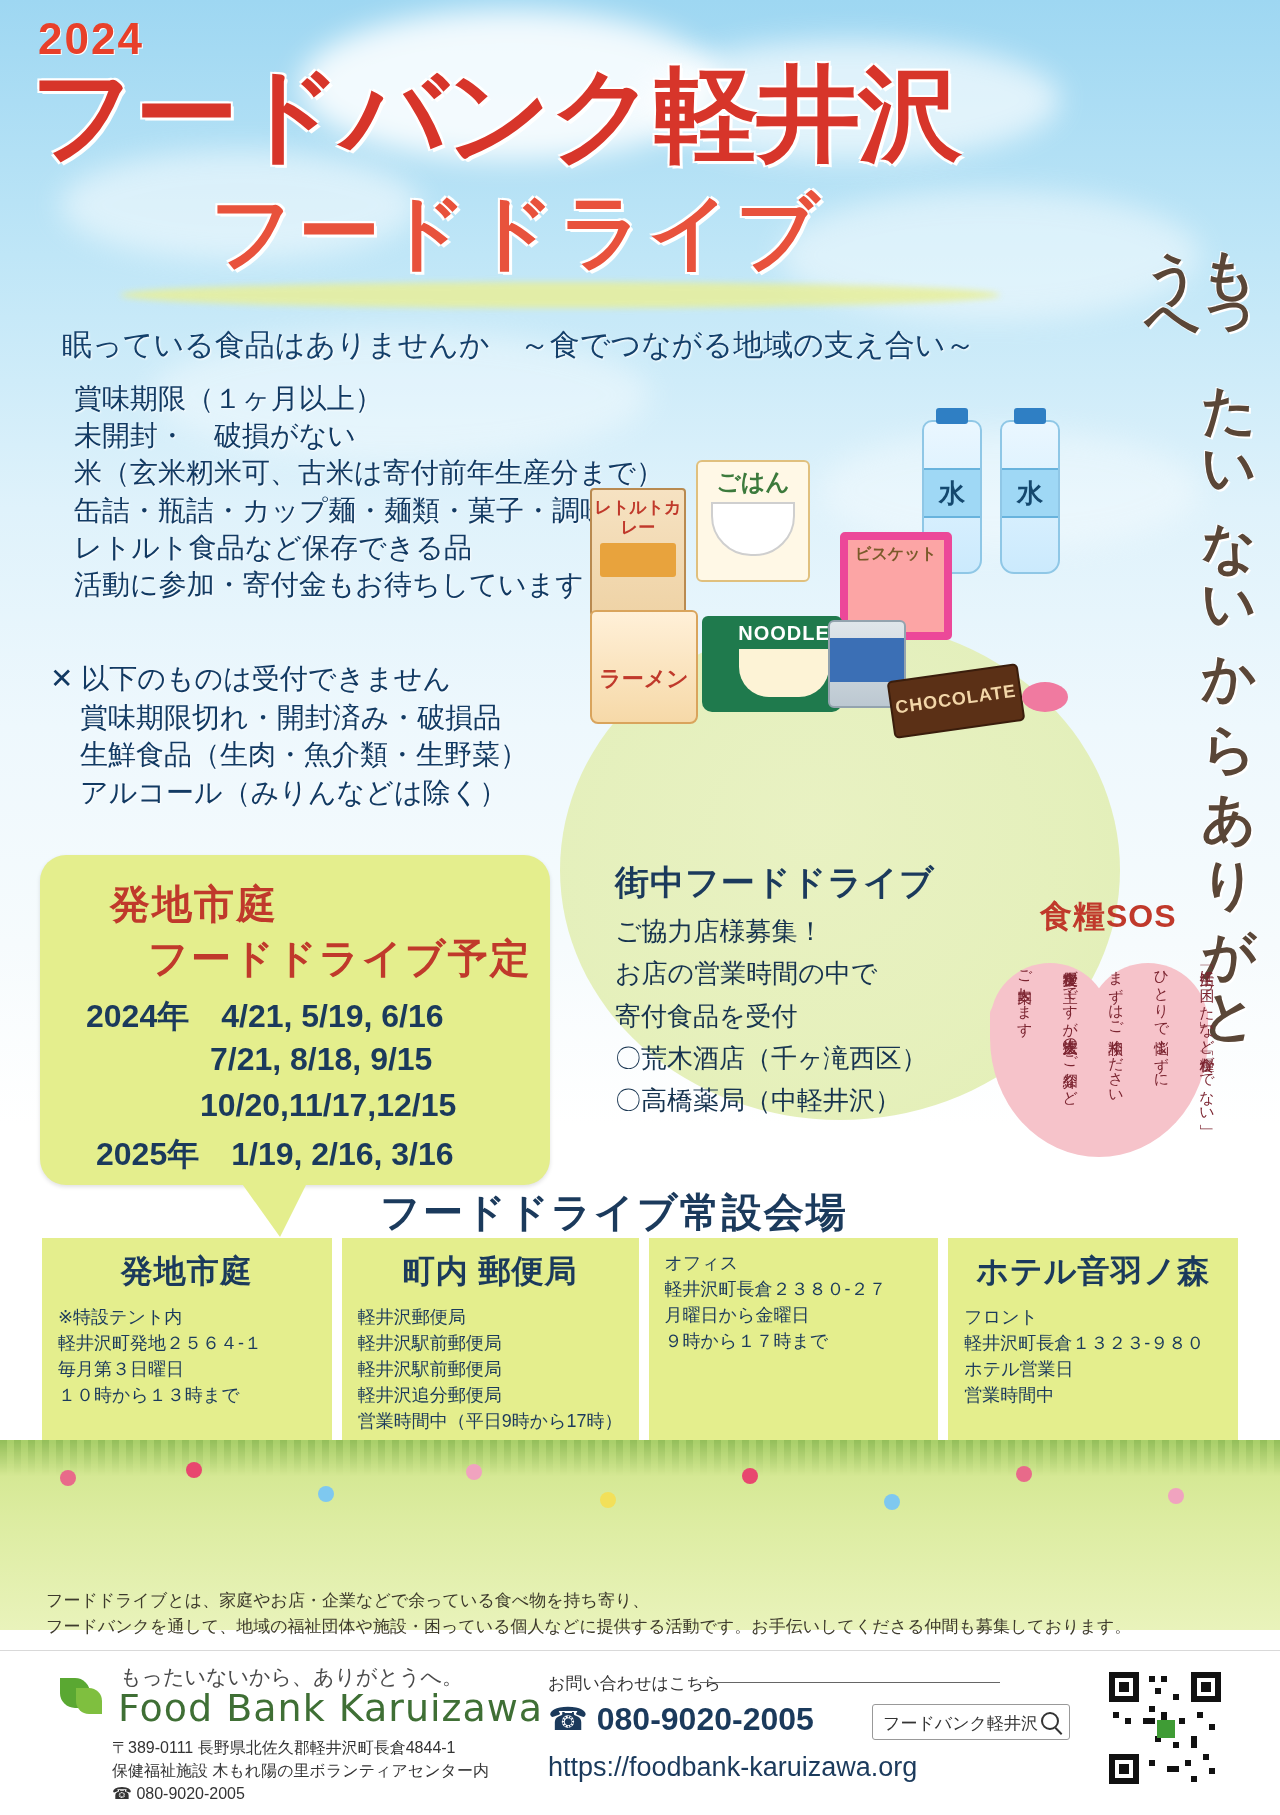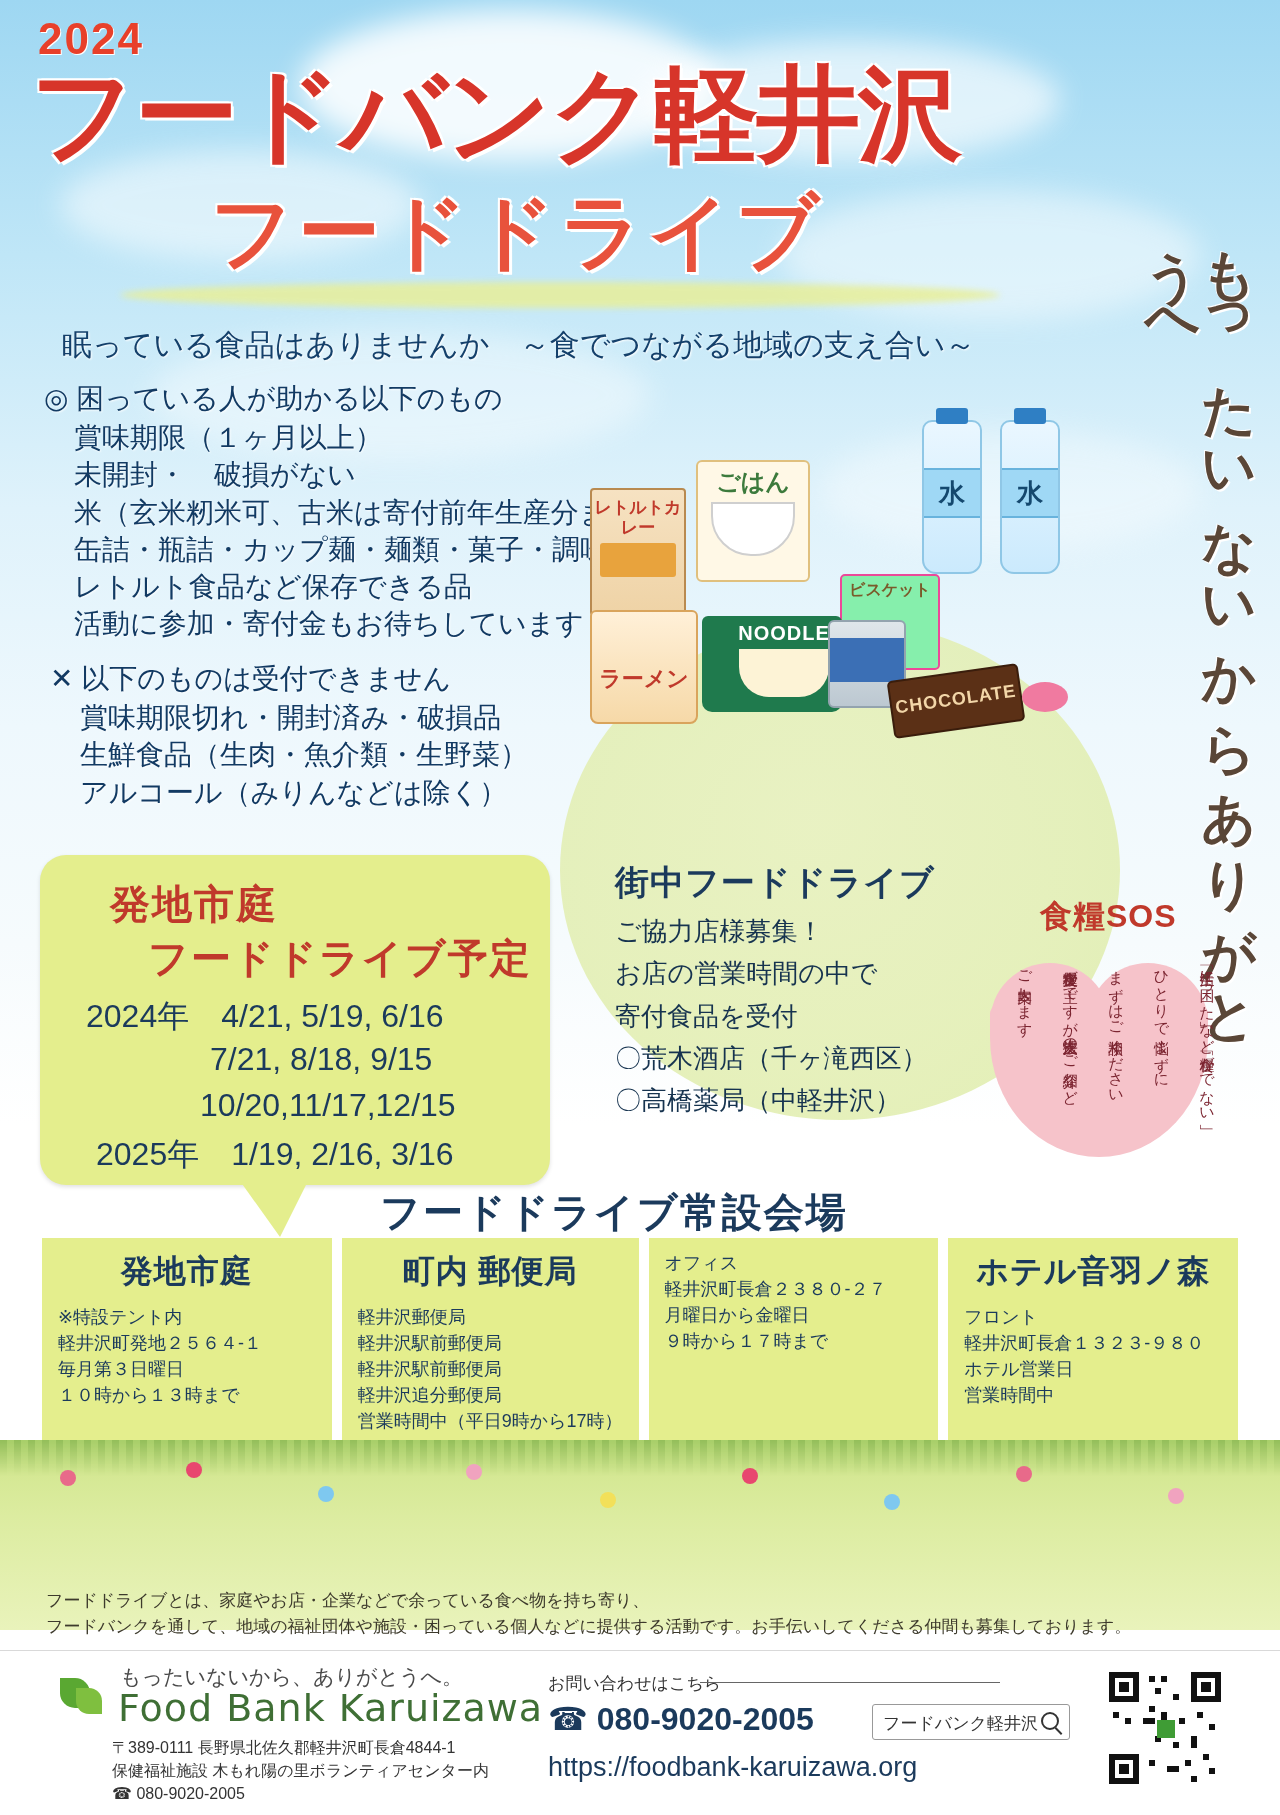--- a/index.html
+++ b/index.html
@@ -70,21 +70,21 @@
   .bottle{width:56px;height:150px;border-radius:10px 10px 14px 14px;background:linear-gradient(180deg,#eaf7ff,#cbeafd);border:2px solid #8fc7e6;}
   .bottle .cap{position:absolute;left:12px;top:-14px;width:32px;height:16px;background:#2f7fc4;border-radius:3px;}
   .bottle .lbl{position:absolute;left:0;top:46px;width:100%;height:46px;background:#9fd8f5;border-top:2px solid #68b3dd;border-bottom:2px solid #68b3dd;color:#14486e;font-size:26px;font-weight:bold;text-align:center;line-height:46px;}
   .box{border:2px solid #b98a50;border-radius:4px;}
   .curry{width:92px;height:124px;background:linear-gradient(180deg,#f6e2c2,#efd3a6);}
   .curry .t{color:#c0392b;font-size:17px;font-weight:bold;text-align:center;padding-top:8px;line-height:1.15;}
   .curry .band{margin:6px 8px 0;height:34px;background:#e8a33d;border-radius:3px;}
   .gohan{width:110px;height:118px;background:#fff8e6;border:2px solid #e0c07e;border-radius:6px;}
   .gohan .t{color:#3c7a3c;font-size:24px;font-weight:bold;text-align:center;padding-top:4px;}
   .gohan .bowl{margin:4px auto 0;width:80px;height:50px;background:#fff;border:2px solid #cfcfcf;border-radius:0 0 40px 40px;}
-  .biscuit{width:96px;height:92px;background:#86efac;border:2px solid #ec4899;border-radius:5px;margin-top:42px;}
+  .biscuit{width:96px;height:92px;background:#fca5a5;border:8px solid #ec4899;border-radius:5px;}
   .biscuit .t{font-size:16px;font-weight:bold;color:#7a5a2a;text-align:center;padding-top:4px;}
   .kanpan{width:88px;height:110px;background:#e74c3c;border:2px solid #b8372a;border-radius:5px;}
   .kanpan .t{color:#fff;font-size:20px;font-weight:bold;text-align:center;padding-top:6px;}
   .kanpan .win{margin:6px auto 0;width:62px;height:54px;background:#fbe6c0;border-radius:4px;}
   .ramen{width:104px;height:110px;background:linear-gradient(180deg,#fff0d8,#f6d9a8);border:2px solid #d9a45c;border-radius:6px 6px 8px 8px;}
   .ramen .t{color:#c0392b;font-size:22px;font-weight:bold;text-align:center;padding-top:52px;}
   .noodle{width:116px;height:96px;background:#1f7a4d;border-radius:6px 6px 10px 10px;}
   .noodle .t{color:#fff;font-size:20px;font-weight:bold;text-align:center;padding-top:6px;letter-spacing:1px;}
   .noodle .bowl{margin:4px auto 0;width:90px;height:48px;background:#fdf3d6;border-radius:0 0 30px 30px;}
   .can{width:74px;height:84px;background:linear-gradient(180deg,#dfe6ea,#bcc8d1);border:2px solid #93a3ae;border-radius:6px;}
@@ -97,21 +97,21 @@
   .balloon{
     position:absolute;left:40px;top:855px;width:510px;height:330px;
     background:#e4ee8d;border-radius:26px;box-shadow:0 2px 4px rgba(0,0,0,.12);
   }
   .balloon:after{
     content:"";position:absolute;left:200px;bottom:-52px;width:0;height:0;
     border-left:40px solid transparent;border-right:28px solid transparent;border-top:56px solid #e4ee8d;
   }
   .b-t1{position:absolute;left:70px;top:22px;font-size:40px;font-weight:bold;color:#c0392b;letter-spacing:2px;}
   .b-t2{position:absolute;left:108px;top:76px;font-size:40px;font-weight:bold;color:#c0392b;letter-spacing:2px;}
-  .b-row{position:absolute;font-size:32px;font-weight:normal;color:#1b3a5c;white-space:nowrap;}
+  .b-row{position:absolute;font-size:32px;font-weight:bold;color:#1b3a5c;white-space:nowrap;}
   .b-r1{left:46px;top:140px;}
   .b-r2{left:170px;top:186px;}
   .b-r3{left:160px;top:232px;}
   .b-r4{left:56px;top:278px;}
 
   
   .machi{position:absolute;left:615px;top:860px;width:420px;}
   .machi h3{margin:0;font-size:34px;font-weight:bold;color:#1b3a5c;letter-spacing:1px;}
   .machi p{margin:8px 0 0;font-size:26px;color:#16334f;line-height:1.32;}
 
@@ -184,21 +184,20 @@
 </div>
 
 <div class="year">2024</div>
 <div class="title-main">フードバンク軽井沢</div>
 <div class="title-underline"></div>
 <div class="title-sub">フードドライブ</div>
 <div class="tagline">眠っている食品はありませんか　～食でつながる地域の支え合い～</div>
 <div class="vertical-slogan">もったいないからありがとうへ</div>
 
 <div class="list-ok">
-  <div class="li head">◎ 困っている人が助かる以下のもの</div>
   <div class="li indent">賞味期限（１ヶ月以上）</div>
   <div class="li indent">未開封・　破損がない</div>
   <div class="li indent">米（玄米籾米可、古米は寄付前年生産分まで）</div>
   <div class="li indent">缶詰・瓶詰・カップ麺・麺類・菓子・調味料</div>
   <div class="li indent">レトルト食品など保存できる品</div>
   <div class="li indent">活動に参加・寄付金もお待ちしています</div>
 </div>
 
 <div class="list-ng">
   <div class="li head">✕ 以下のものは受付できません</div>

